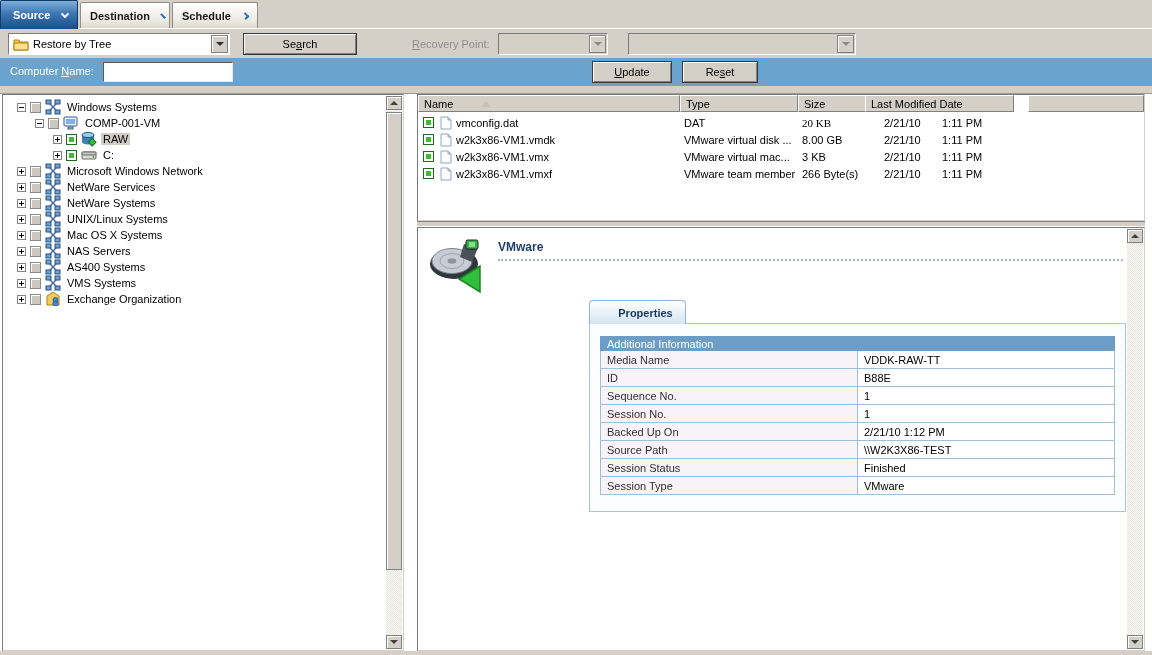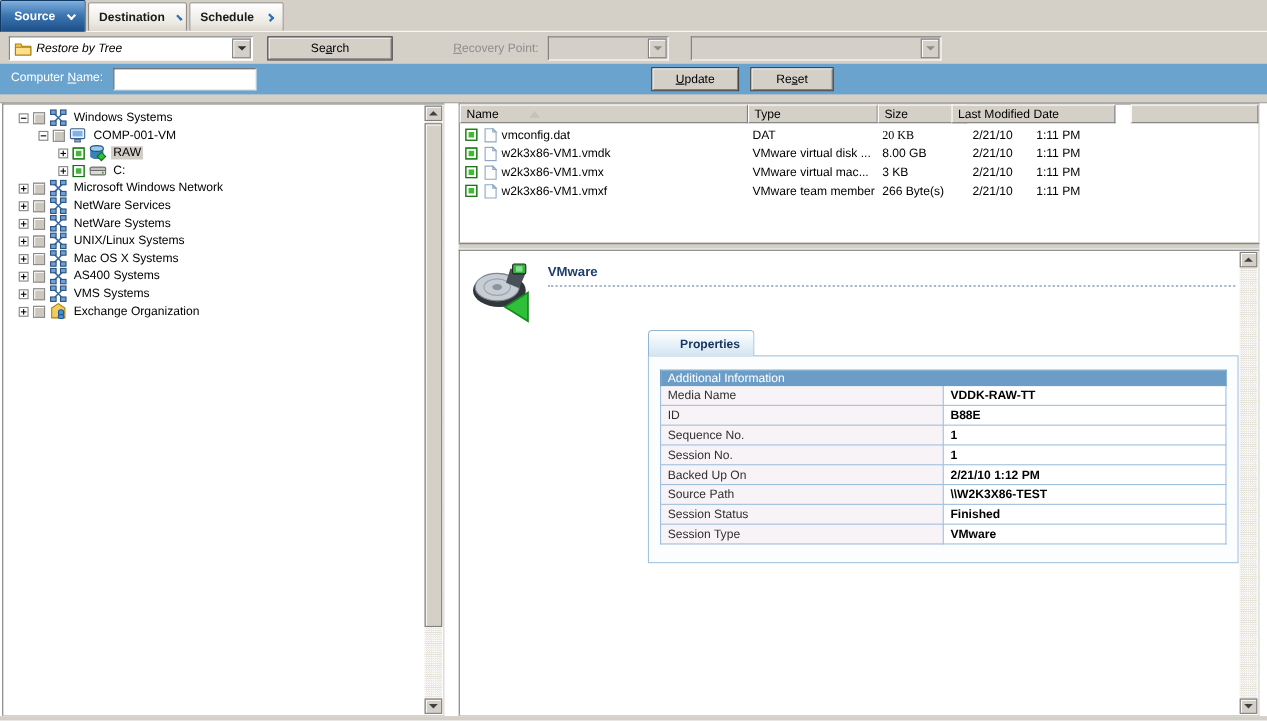--- a/index.html
+++ b/index.html
@@ -94,21 +94,21 @@
   .dotline { position:absolute; left:80px; top:31px; width:625px; border-top:2px dotted #A9B6C4; }
   .ptab { position:absolute; left:171px; top:72px; width:97px; height:24px; z-index:2;
           background:linear-gradient(#FFFFFF,#D2E4F2); border:1px solid #8FB4D4; border-bottom:none;
           border-radius:4px 4px 0 0; display:flex; align-items:center; justify-content:center;
           font-weight:bold; color:#17365D;padding-left:16px; }
   .ppanel { position:absolute; left:171px; top:95px; width:537px; height:189px; background:#FBFDFF; border:1px solid #A5C4DD; }
   .ptable { position:absolute; left:10px; top:12px; width:515px; border-collapse:collapse; table-layout:fixed; font-size:11px; }
   .ptable .sechead td { background:#6C9DC7; color:#FFFFFF; font-weight:normal; height:14px; padding-left:6px; border:1px solid #6C9DC7; }
   .ptable td { border:1px solid #9FC0DC; height:18px; padding:0 0 0 6px; }
   .plabel { width:222px; background:#F8F3F7; color:#303030; }
-  .pvalue { background:#FFFFFF; color:#000000;font-weight:bold; }
+  .pvalue { background:#FFFFFF; color:#000000; }
 
   u { text-decoration:underline; }
 </style>
 </head>
 <body>
 
 <div class="screen">
 
   <div class="tabbar">
     <div class="tab tab-selected" style="left:0; width:78px;">
@@ -119,21 +119,21 @@
       <span>Destination</span>
       <span class="chev chev-right"></span>
     </div>
     <div class="tab" style="left:172px; width:86px;">
       <span>Schedule</span>
       <span class="chev chev-right"></span>
     </div>
   </div>
 
   <div class="toolbar">
-    <div class="combo sunken" style="left:8px; top:4px; width:222px;font-style:italic;">
+    <div class="combo sunken" style="left:8px; top:4px; width:222px;">
       <span style="margin:0 4px 0 4px; width:16px; height:13px; display:inline-block;">
         <svg width="16" height="13" viewBox="0 0 16 13">
             <path d="M1 3 L1 12 L15 12 L15 4 L7 4 L6 2 L1 2 Z" fill="#F5C853" stroke="#A9820C"></path>
             <path d="M1 5 L15 5 L15 12 L1 12 Z" fill="#FFDF8C" stroke="#A9820C"></path>
           </svg>
       </span>
       <span>Restore by Tree</span>
       <span class="dd">
           <span class="dd-arrow"></span>
         </span>
@@ -272,20 +272,32 @@
         <span class="ticon"><svg width="16" height="16" viewBox="0 0 16 16">
               <path d="M3 3 L13 13 M13 3 L3 13" stroke="#3968A8" stroke-width="1.4"></path>
               <rect x="1" y="1" width="5" height="4" fill="#6FA0D6" stroke="#28507E"></rect>
               <rect x="10" y="1" width="5" height="4" fill="#6FA0D6" stroke="#28507E"></rect>
               <rect x="1" y="11" width="5" height="4" fill="#6FA0D6" stroke="#28507E"></rect>
               <rect x="10" y="11" width="5" height="4" fill="#6FA0D6" stroke="#28507E"></rect>
             </svg></span>
         <span class="tlabel">Mac OS X Systems</span>
       </div>
 
+      <div class="trow" style="padding-left:12px">
+        <span class="expand plus"></span>
+        <span class="cb cb-gray"></span>
+        <span class="ticon"><svg width="16" height="16" viewBox="0 0 16 16">
+              <path d="M3 3 L13 13 M13 3 L3 13" stroke="#3968A8" stroke-width="1.4"></path>
+              <rect x="1" y="1" width="5" height="4" fill="#6FA0D6" stroke="#28507E"></rect>
+              <rect x="10" y="1" width="5" height="4" fill="#6FA0D6" stroke="#28507E"></rect>
+              <rect x="1" y="11" width="5" height="4" fill="#6FA0D6" stroke="#28507E"></rect>
+              <rect x="10" y="11" width="5" height="4" fill="#6FA0D6" stroke="#28507E"></rect>
+            </svg></span>
+        <span class="tlabel">NAS Servers</span>
+      </div>
 
       <div class="trow" style="padding-left:12px">
         <span class="expand plus"></span>
         <span class="cb cb-gray"></span>
         <span class="ticon"><svg width="16" height="16" viewBox="0 0 16 16">
               <path d="M3 3 L13 13 M13 3 L3 13" stroke="#3968A8" stroke-width="1.4"></path>
               <rect x="1" y="1" width="5" height="4" fill="#6FA0D6" stroke="#28507E"></rect>
               <rect x="10" y="1" width="5" height="4" fill="#6FA0D6" stroke="#28507E"></rect>
               <rect x="1" y="11" width="5" height="4" fill="#6FA0D6" stroke="#28507E"></rect>
               <rect x="10" y="11" width="5" height="4" fill="#6FA0D6" stroke="#28507E"></rect>

